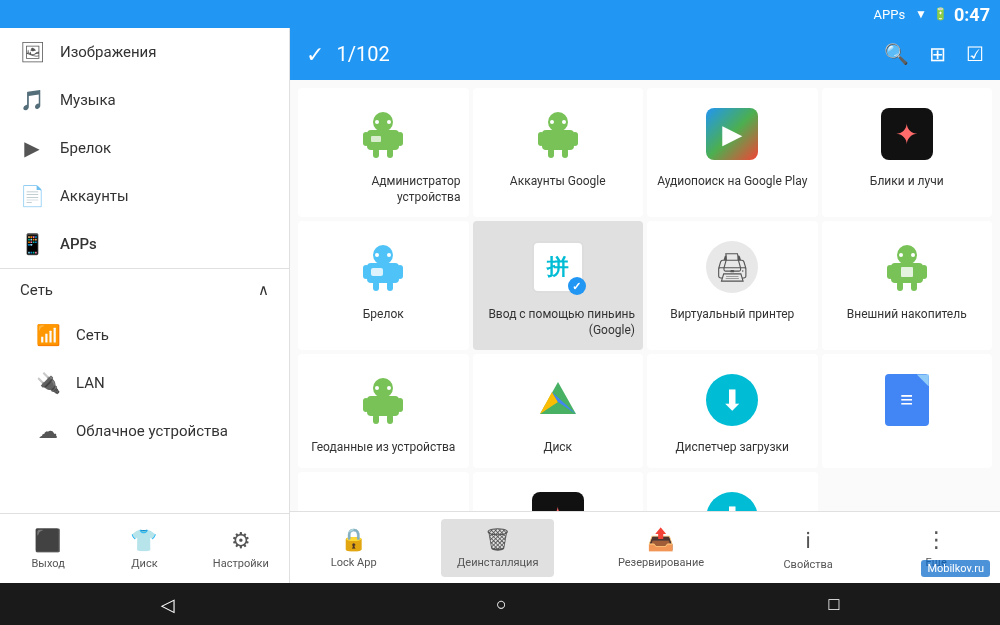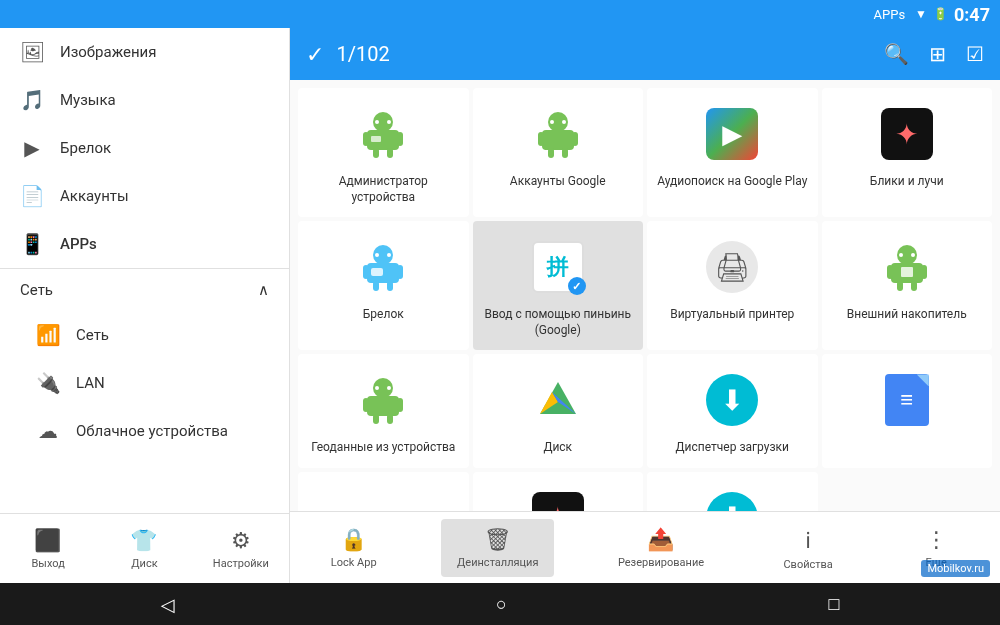--- a/index.html
+++ b/index.html
@@ -133,20 +133,21 @@
       justify-content: center;
       margin-bottom: 8px;
       position: relative;
     }
 
     .app-name {
       font-size: 12px;
       color: #333;
       line-height: 1.3;
       max-width: 100%;
+      text-align: right;
     }
 
     
     .android-icon {
       width: 52px;
       height: 52px;
     }
 
     
     .action-bar {

